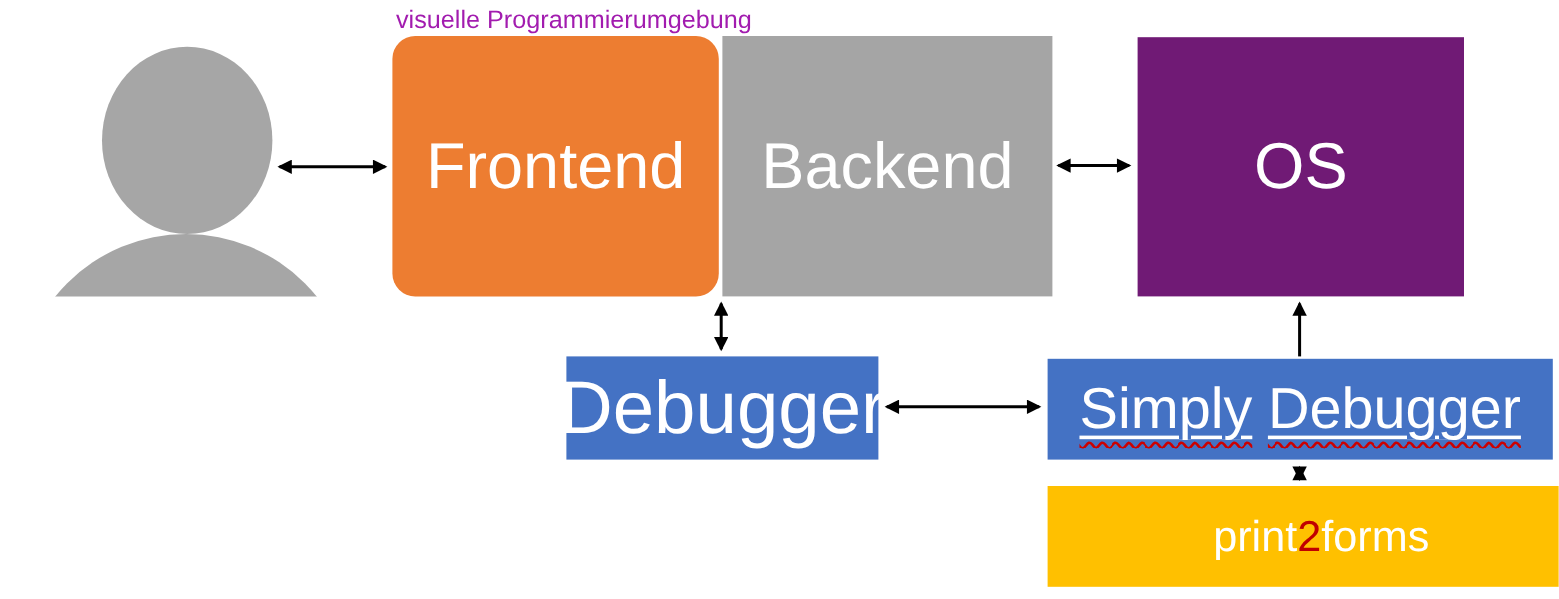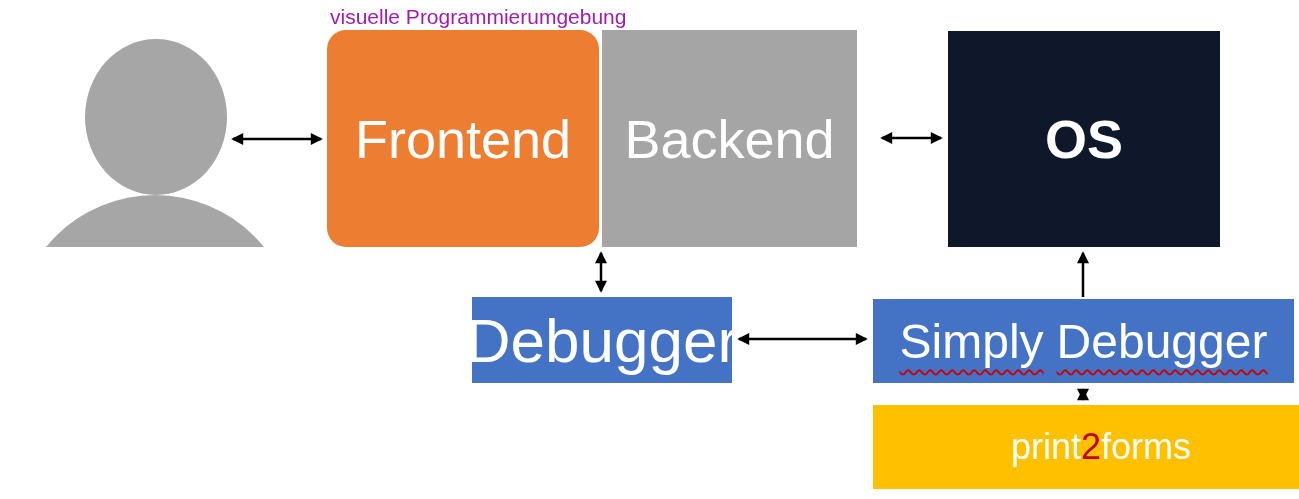--- a/index.html
+++ b/index.html
@@ -21,27 +21,28 @@
   }
   .box {
     position: absolute;
     display: flex;
     align-items: center;
     justify-content: center;
     color: #ffffff;
     white-space: nowrap;
   }
   #frontend-box { left: 327px; top: 30px; width: 272px; height: 217px; font-size: 54px; }
-  #backend-box  { left: 602px; top: 30px; width: 255px; height: 217px; font-size: 54px; }
+  #backend-box  { left: 602px; top: 30px; width: 275px; height: 217px; font-size: 54px; }
   #os-box       { left: 948px; top: 31px; width: 272px; height: 216px; font-size: 54px; }
   #debugger-box { left: 472px; top: 297px; width: 260px; height: 86px; font-size: 62px; }
   #simply-runtime-box { left: 873px; top: 299px; width: 421px; height: 84px; font-size: 48px; gap: 13px; }
   #print2forms-box    { left: 873px; top: 405px; width: 456px; height: 84px; font-size: 36px; }
 
   .uline {
+    text-decoration: underline;
     text-decoration-color: #ffffff;
     text-decoration-thickness: 2.5px;
     text-underline-offset: 6px;
   }
   .squiggle {
     text-decoration: underline wavy #cc0000;
     text-decoration-thickness: 1.5px;
     text-underline-offset: 11px;
   }
   .red-accent { color: #C00000; }
@@ -77,21 +78,21 @@
   </svg>
 
   <div class="box" id="frontend-box" style="background: rgb(237, 125, 49); border-radius: 19px;">
     <span>Frontend</span>
   </div>
 
   <div class="box" id="backend-box" style="background: rgb(165, 165, 165);">
     <span>Backend</span>
   </div>
 
-  <div class="box" id="os-box" style="background: #0f172a; font-weight: bold;">
+  <div class="box" id="os-box" style="background: #701a75;">
     <span>OS</span>
   </div>
 
   <div class="box" id="debugger-box" style="background: rgb(68, 114, 196);">
     <span>Debugger</span>
   </div>
 
   <div class="box" id="simply-runtime-box" style="background: rgb(68, 114, 196);">
     <span class="uline"><span class="squiggle">Simply</span></span>
     <span class="uline"><span class="squiggle">Debugger</span></span>

